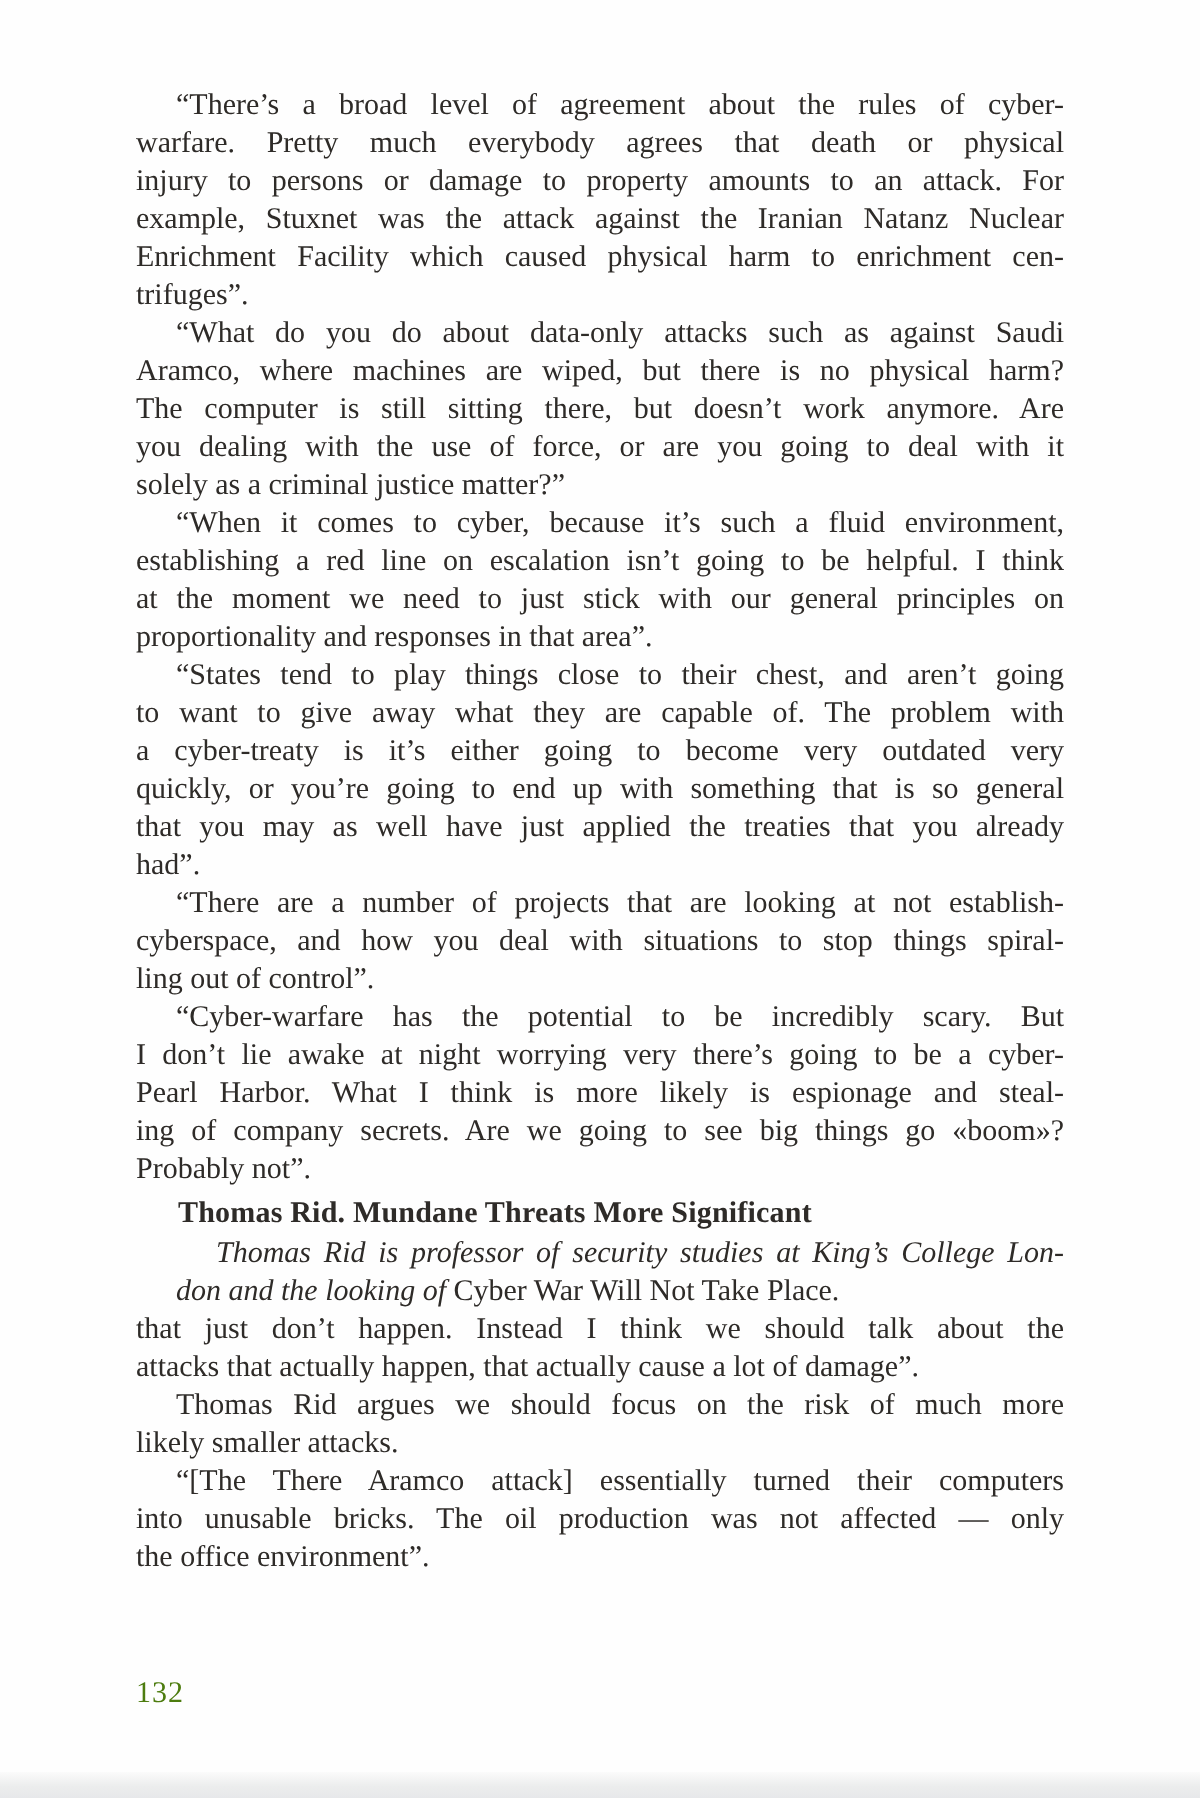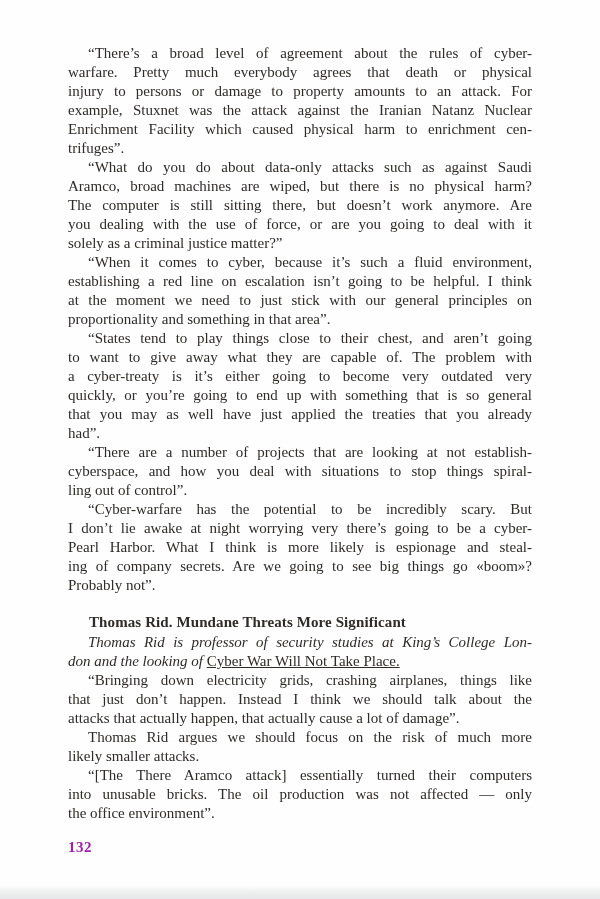--- a/index.html
+++ b/index.html
@@ -32,35 +32,35 @@
   }
   .line.last {
     text-align-last: left;
   }
   .para .line.first {
     text-indent: 20px;
   }
   .heading {
     font-weight: bold;
     text-indent: 21px;
-    margin-top: 18px;
+    margin-top: 3px;
     margin-bottom: 1px;
     letter-spacing: 0.1px;
   }
   .seg-italic { font-style: italic; }
   .seg-regular { font-style: normal; }
-  .para.bio { font-style: italic; }
-  .para.bio .seg-regular { font-style: normal; text-decoration: underline; }
+  .para.bio { font-style: italic; margin-left: 20px; }
+  .para.bio .seg-regular { font-style: normal; }
   .page-number {
     position: absolute;
     left: 68px;
     top: 839px;
     font-size: 15px;
-    font-weight: bold;
-    color: #a21caf;
+    font-weight: normal;
+    color: #4d7c0f;
     letter-spacing: 0.5px;
   }
   .bottom-edge {
     position: absolute;
     left: 0;
     bottom: 0;
     width: 100%;
     height: 13px;
     background: linear-gradient(to bottom, #fbfbfb 0%, #eceded 55%, #e7e8ea 100%);
   }
@@ -73,30 +73,30 @@
       <div class="para">
         <div class="line first">“There’s a broad level of agreement about the rules of cyber-</div>
         <div class="line">warfare. Pretty much everybody agrees that death or physical</div>
         <div class="line">injury to persons or damage to property amounts to an attack. For</div>
         <div class="line">example, Stuxnet was the attack against the Iranian Natanz Nuclear</div>
         <div class="line">Enrichment Facility which caused physical harm to enrichment cen-</div>
         <div class="line last">trifuges”.</div>
       </div>
       <div class="para">
         <div class="line first">“What do you do about data-only attacks such as against Saudi</div>
-        <div class="line">Aramco, broad machines are wiped, but there is no physical harm?</div>
+        <div class="line">Aramco, where machines are wiped, but there is no physical harm?</div>
         <div class="line">The computer is still sitting there, but doesn’t work anymore. Are</div>
         <div class="line">you dealing with the use of force, or are you going to deal with it</div>
         <div class="line last">solely as a criminal justice matter?”</div>
       </div>
       <div class="para">
         <div class="line first">“When it comes to cyber, because it’s such a fluid environment,</div>
         <div class="line">establishing a red line on escalation isn’t going to be helpful. I think</div>
         <div class="line">at the moment we need to just stick with our general principles on</div>
-        <div class="line last">proportionality and something in that area”.</div>
+        <div class="line last">proportionality and responses in that area”.</div>
       </div>
       <div class="para">
         <div class="line first">“States tend to play things close to their chest, and aren’t going</div>
         <div class="line">to want to give away what they are capable of. The problem with</div>
         <div class="line">a cyber-treaty is it’s either going to become very outdated very</div>
         <div class="line">quickly, or you’re going to end up with something that is so general</div>
         <div class="line">that you may as well have just applied the treaties that you already</div>
         <div class="line last">had”.</div>
       </div>
       <div class="para">
@@ -110,21 +110,20 @@
         <div class="line">Pearl Harbor. What I think is more likely is espionage and steal-</div>
         <div class="line">ing of company secrets. Are we going to see big things go «boom»?</div>
         <div class="line last">Probably not”.</div>
       </div>
       <div class="heading">Thomas Rid. Mundane Threats More Significant</div>
       <div class="para bio">
         <div class="line first"><span class="seg-italic">Thomas Rid is professor of security studies at King’s College Lon-</span></div>
         <div class="line last"><span class="seg-italic">don and the looking of </span><span class="seg-regular">Cyber War Will Not Take Place.</span></div>
       </div>
       <div class="para">
-        <div class="line first">“Bringing down electricity grids, crashing airplanes, things like</div>
         <div class="line">that just don’t happen. Instead I think we should talk about the</div>
         <div class="line last">attacks that actually happen, that actually cause a lot of damage”.</div>
       </div>
       <div class="para">
         <div class="line first">Thomas Rid argues we should focus on the risk of much more</div>
         <div class="line last">likely smaller attacks.</div>
       </div>
       <div class="para">
         <div class="line first">“[The There Aramco attack] essentially turned their computers</div>
         <div class="line">into unusable bricks. The oil production was not affected — only</div>

